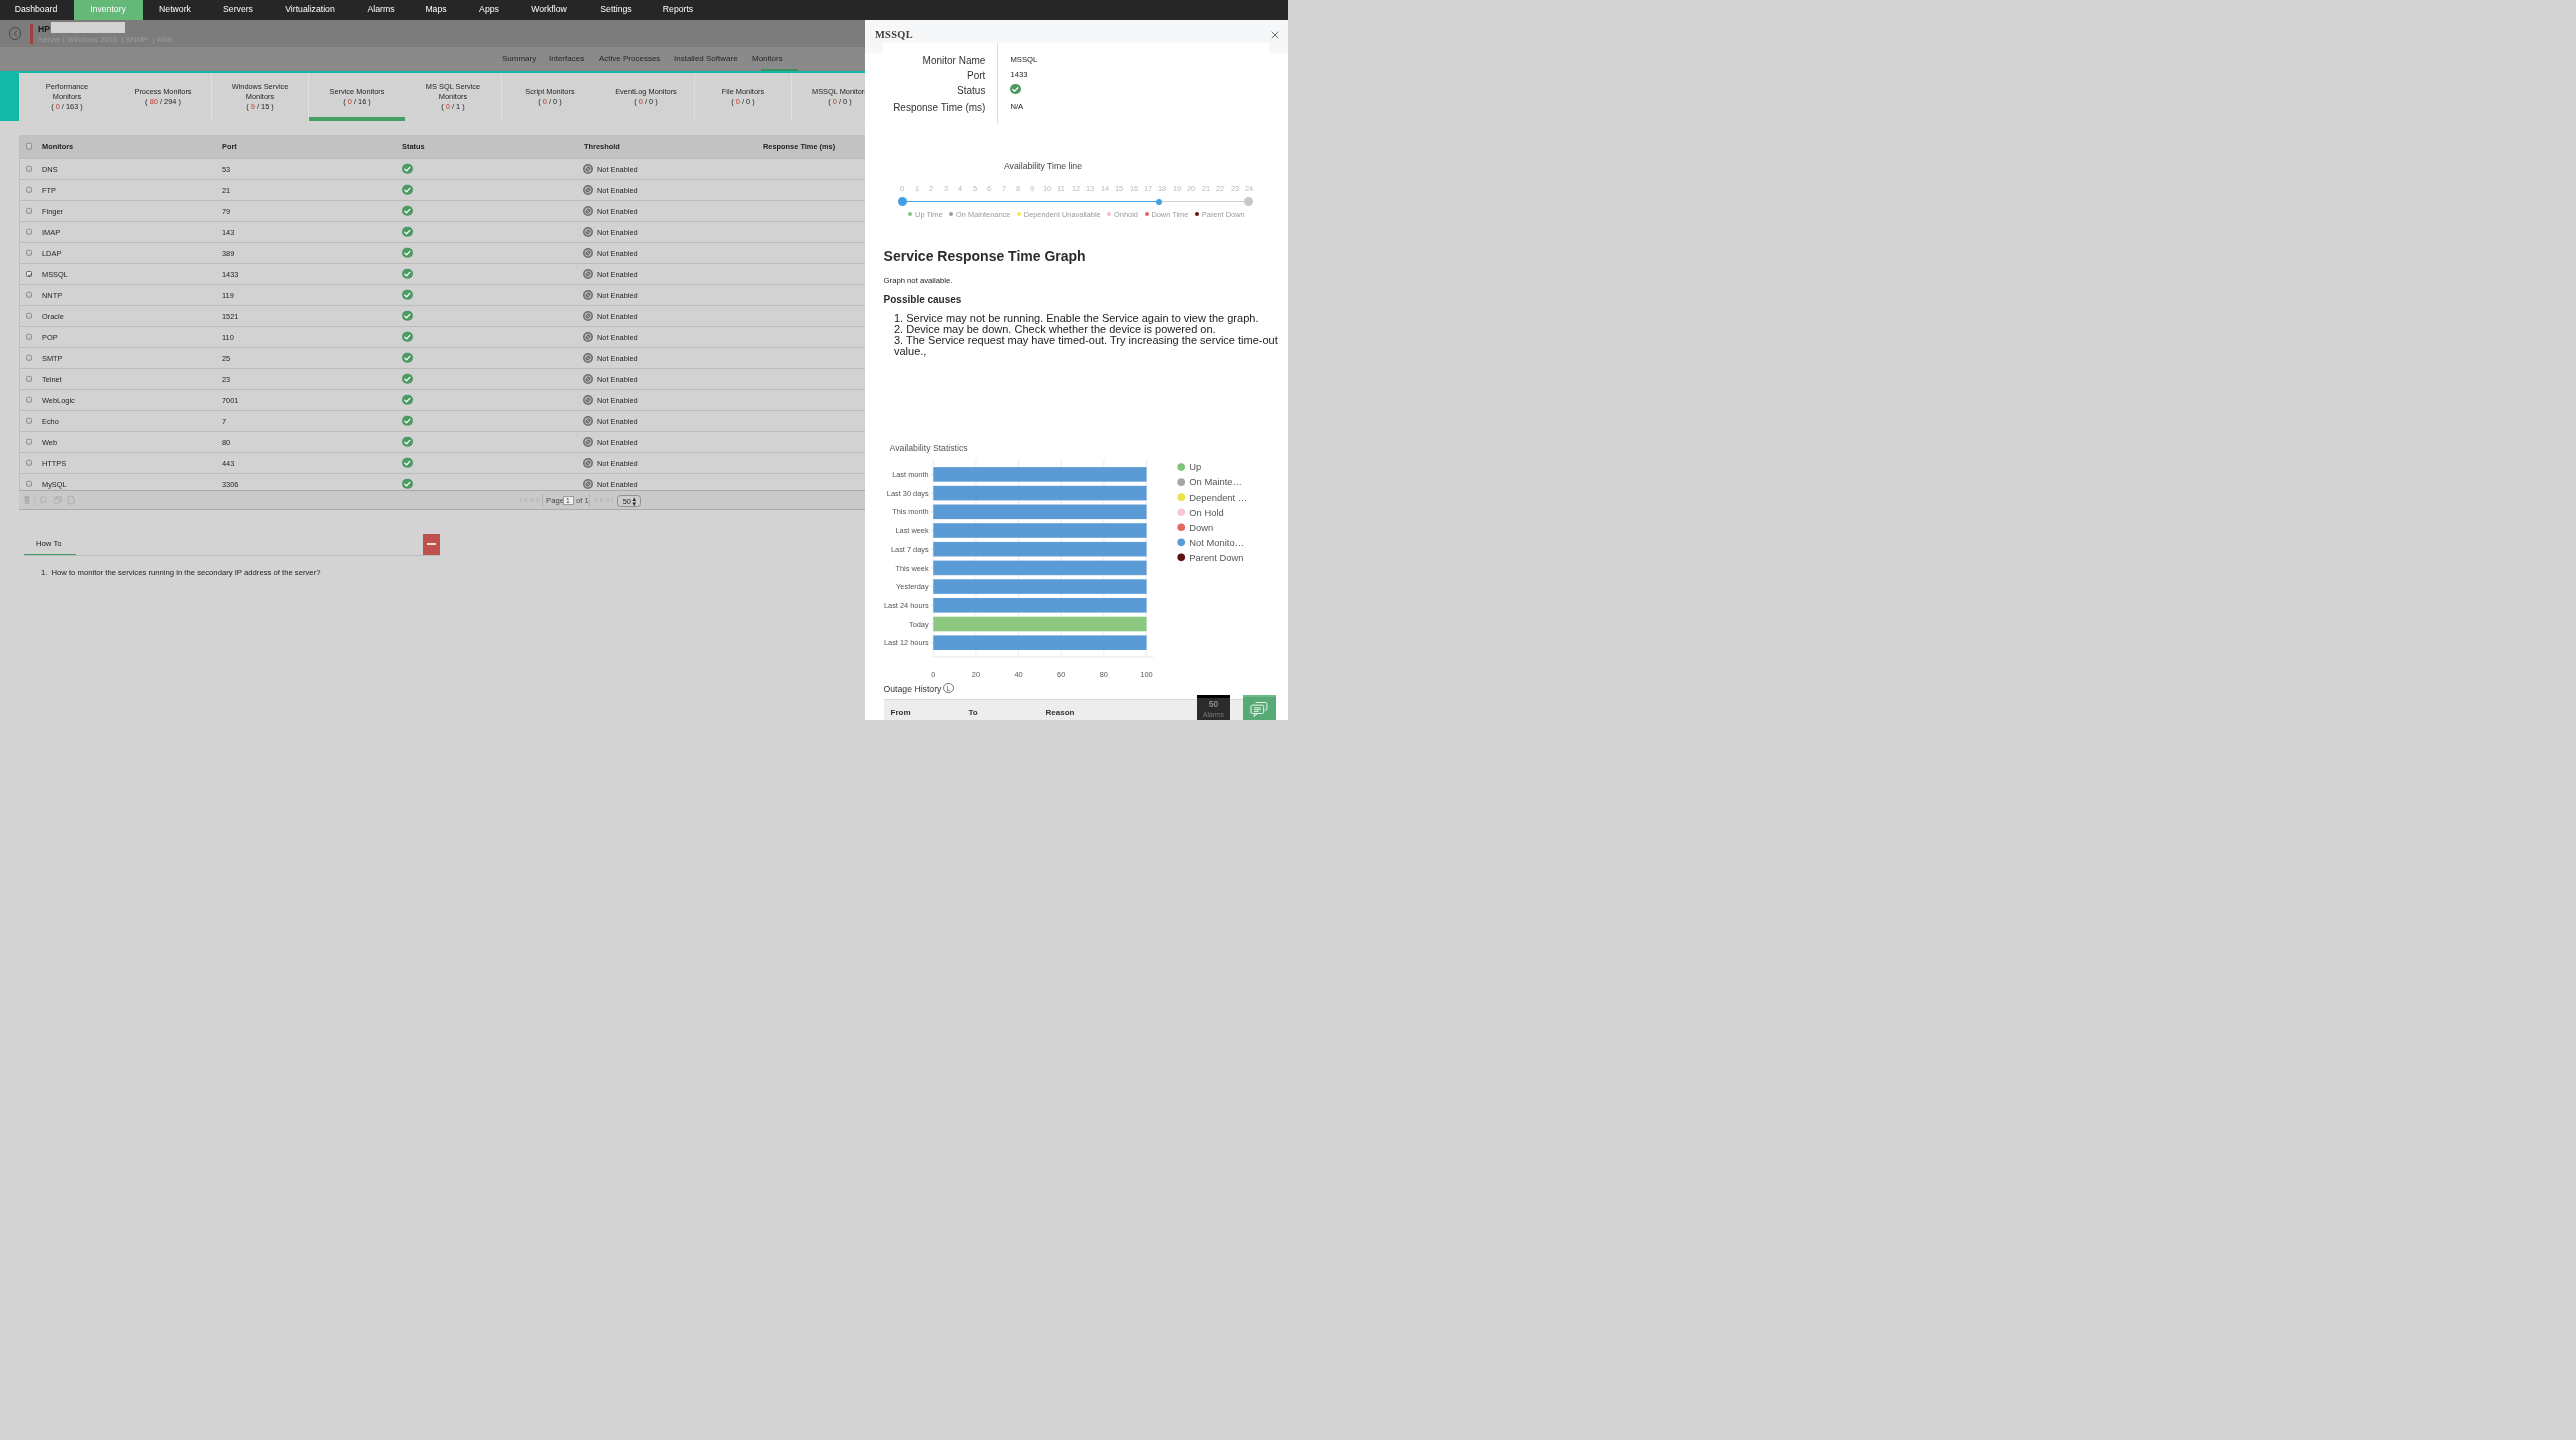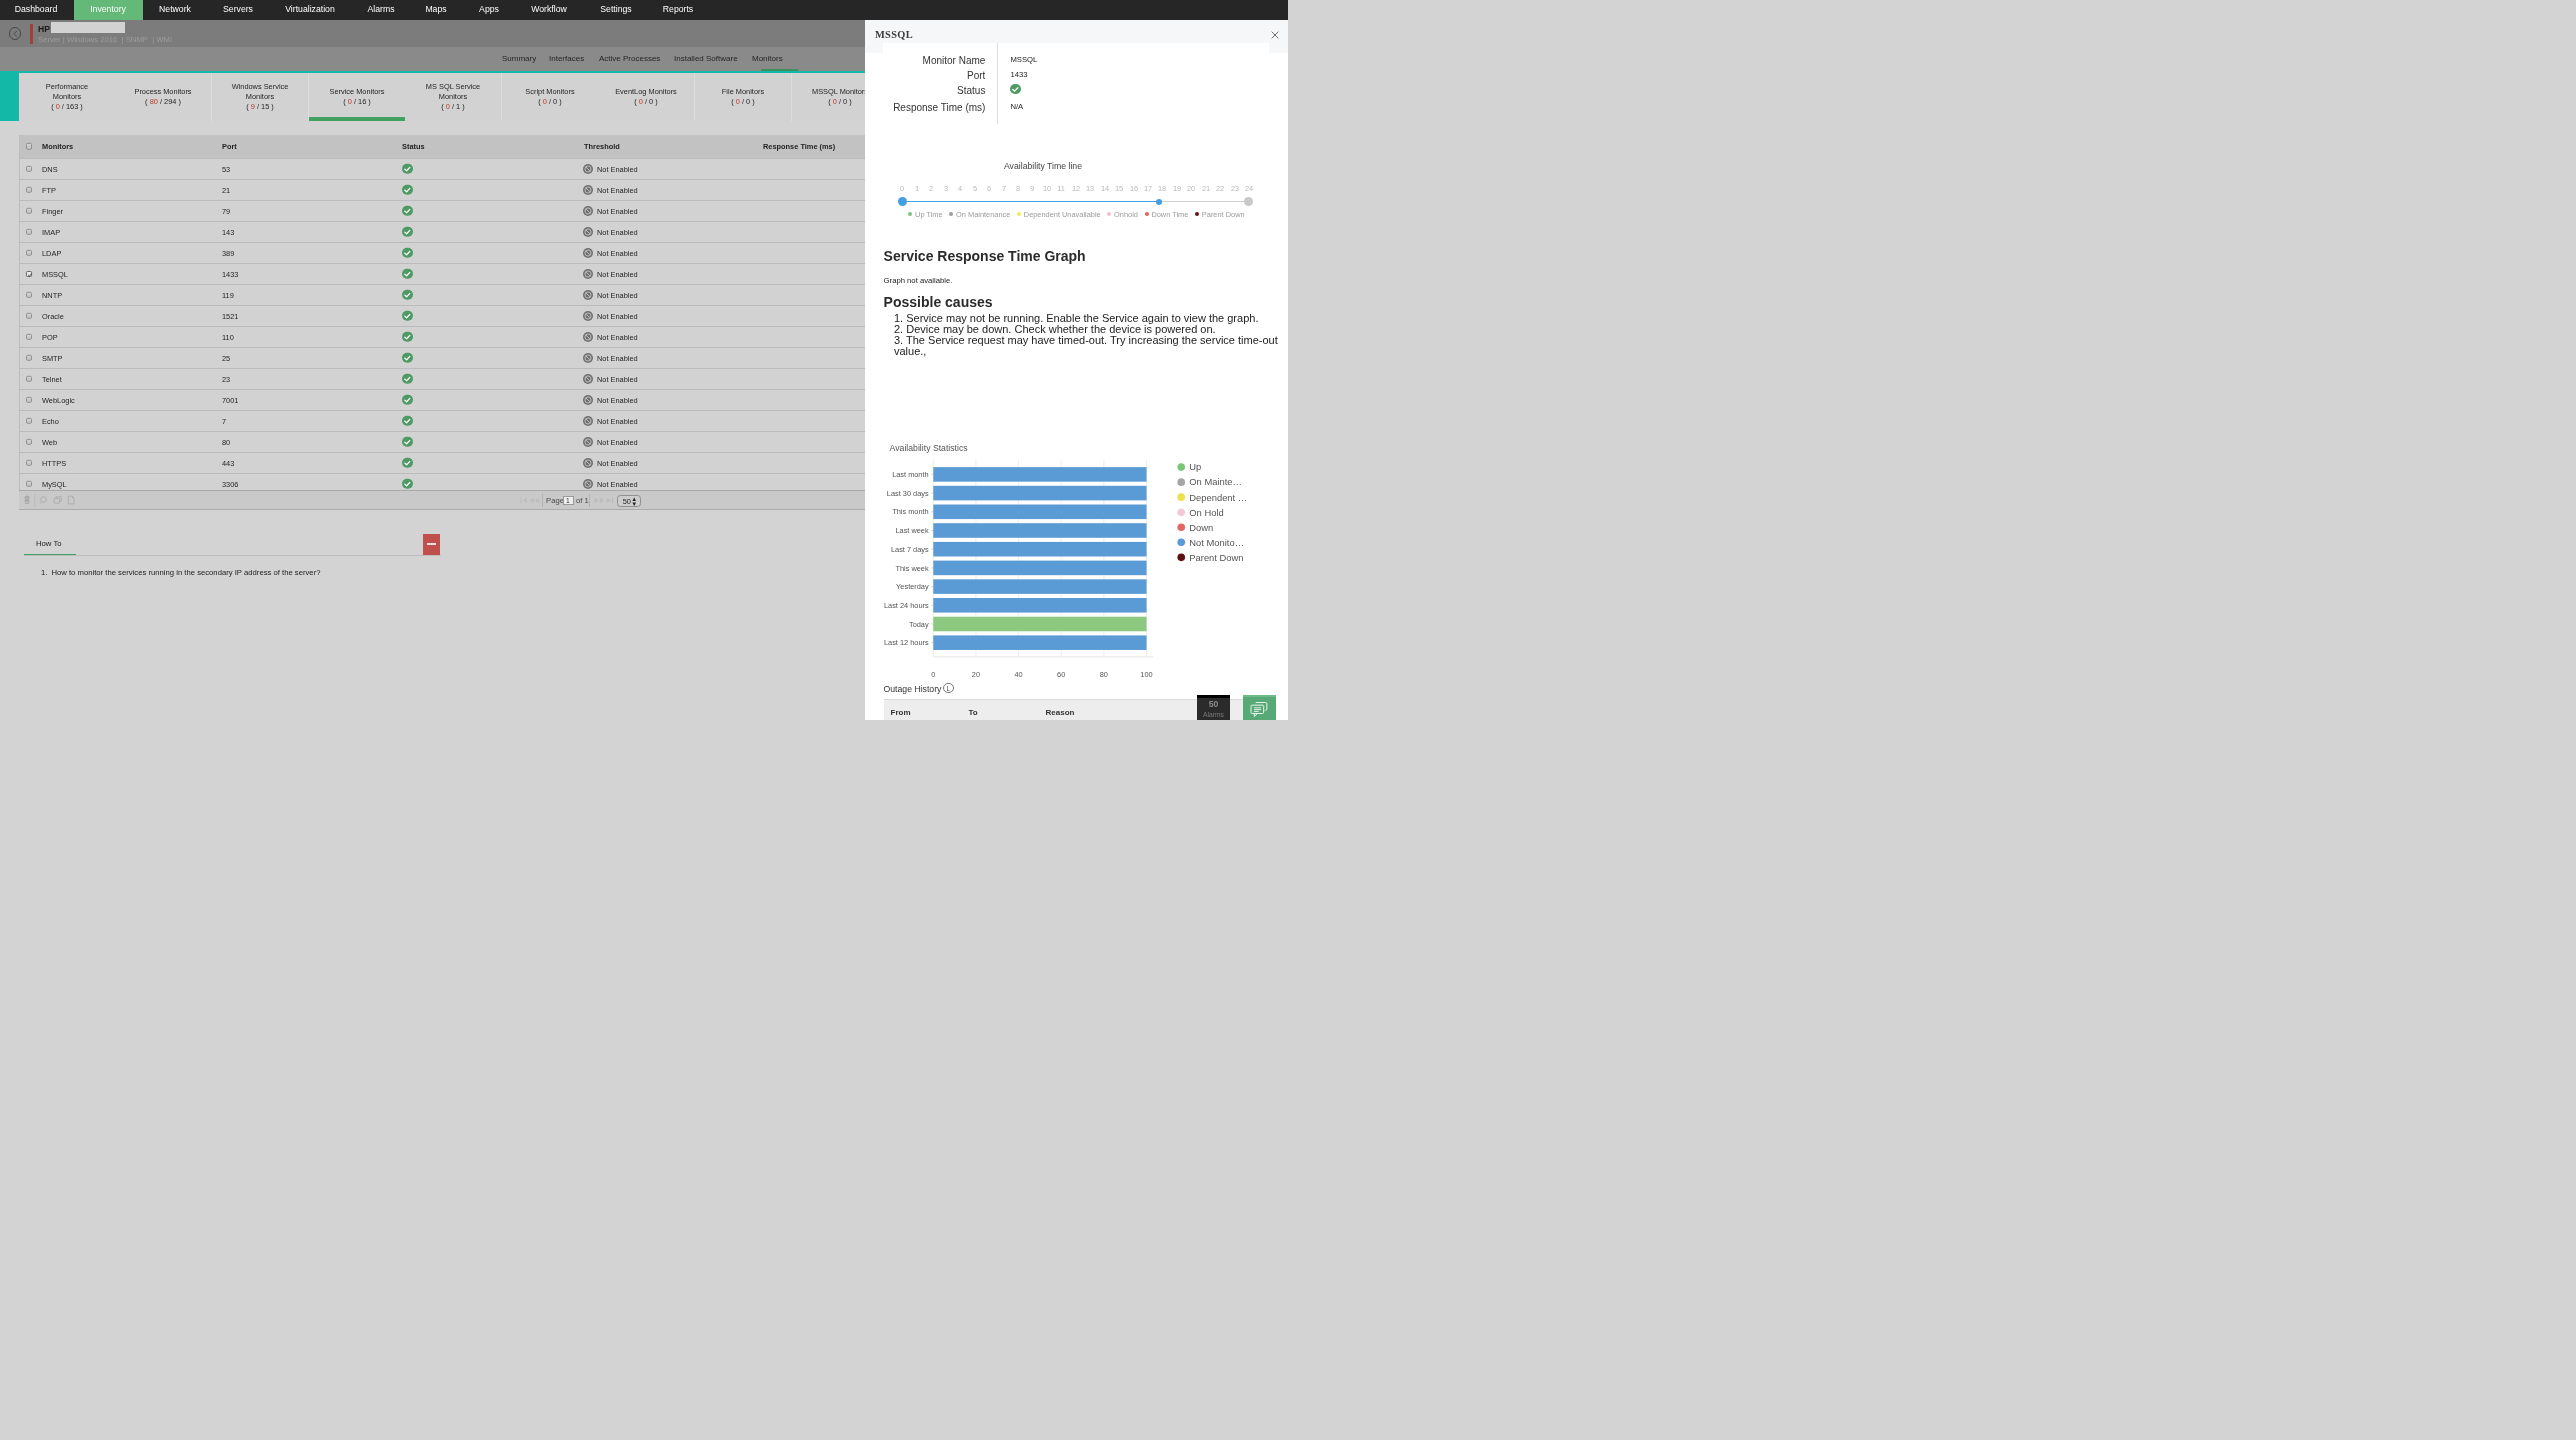--- a/index.html
+++ b/index.html
@@ -534,21 +534,21 @@
 <div style="position:absolute;left:0;top:190px;width:423px;display:flex;justify-content:center;">
       <span style="display:flex;align-items:center;margin:0 3.4px;font-size:7.4px;color:#9a9a9a;white-space:nowrap;"><span style="width:4px;height:4px;border-radius:50%;background:#7dc67d;margin-right:2.7px;"></span>Up Time</span>
       <span style="display:flex;align-items:center;margin:0 3.4px;font-size:7.4px;color:#9a9a9a;white-space:nowrap;"><span style="width:4px;height:4px;border-radius:50%;background:#9b9b9b;margin-right:2.7px;"></span>On Maintenance</span>
       <span style="display:flex;align-items:center;margin:0 3.4px;font-size:7.4px;color:#9a9a9a;white-space:nowrap;"><span style="width:4px;height:4px;border-radius:50%;background:#f6ee4e;margin-right:2.7px;"></span>Dependent Unavailable</span>
       <span style="display:flex;align-items:center;margin:0 3.4px;font-size:7.4px;color:#9a9a9a;white-space:nowrap;"><span style="width:4px;height:4px;border-radius:50%;background:#f6bdca;margin-right:2.7px;"></span>Onhold</span>
       <span style="display:flex;align-items:center;margin:0 3.4px;font-size:7.4px;color:#9a9a9a;white-space:nowrap;"><span style="width:4px;height:4px;border-radius:50%;background:#e2615e;margin-right:2.7px;"></span>Down Time</span>
       <span style="display:flex;align-items:center;margin:0 3.4px;font-size:7.4px;color:#9a9a9a;white-space:nowrap;"><span style="width:4px;height:4px;border-radius:50%;background:#671111;margin-right:2.7px;"></span>Parent Down</span>
     </div>
 <div style="position:absolute;left:18.6px;top:228px;font-size:14px;font-weight:bold;color:#2b2b2b;">Service Response Time Graph</div>
 <div style="position:absolute;left:18.6px;top:256px;font-size:7.7px;color:#222;">Graph not available.</div>
-<div style="position:absolute;left:18.6px;top:274px;font-size:14px;font-weight:bold;color:#2b2b2b;">Possible causes</div>
+<div style="position:absolute;left:18.6px;top:274px;font-size:10px;font-weight:bold;color:#2b2b2b;">Possible causes</div>
 <div style="position:absolute;left:29px;top:293px;font-size:11px;color:#222;line-height:11px;">1. Service may not be running. Enable the Service again to view the graph.<br>2. Device may be down. Check whether the device is powered on.<br>3. The Service request may have timed-out. Try increasing the service time-out value.,</div>
 <div style="position:absolute;left:24.6px;top:423px;font-size:8.7px;color:#555;">Availability Statistics</div>
 <svg width="423" height="262" style="position:absolute;left:0;top:423px;" viewBox="0 0 630 390">
       <line x1="101.7" y1="25" x2="101.7" y2="318.5" stroke="#e3e3e3" stroke-width="1"></line>
       <line x1="165.22" y1="25" x2="165.22" y2="318.5" stroke="#e3e3e3" stroke-width="1"></line>
       <line x1="228.74" y1="25" x2="228.74" y2="318.5" stroke="#e3e3e3" stroke-width="1"></line>
       <line x1="292.26" y1="25" x2="292.26" y2="318.5" stroke="#e3e3e3" stroke-width="1"></line>
       <line x1="355.78000000000003" y1="25" x2="355.78000000000003" y2="318.5" stroke="#e3e3e3" stroke-width="1"></line>
       <line x1="419.3" y1="25" x2="419.3" y2="318.5" stroke="#e3e3e3" stroke-width="1"></line>
       <line x1="101.7" y1="318.5" x2="429.3" y2="318.5" stroke="#d8d8d8" stroke-width="1"></line>

